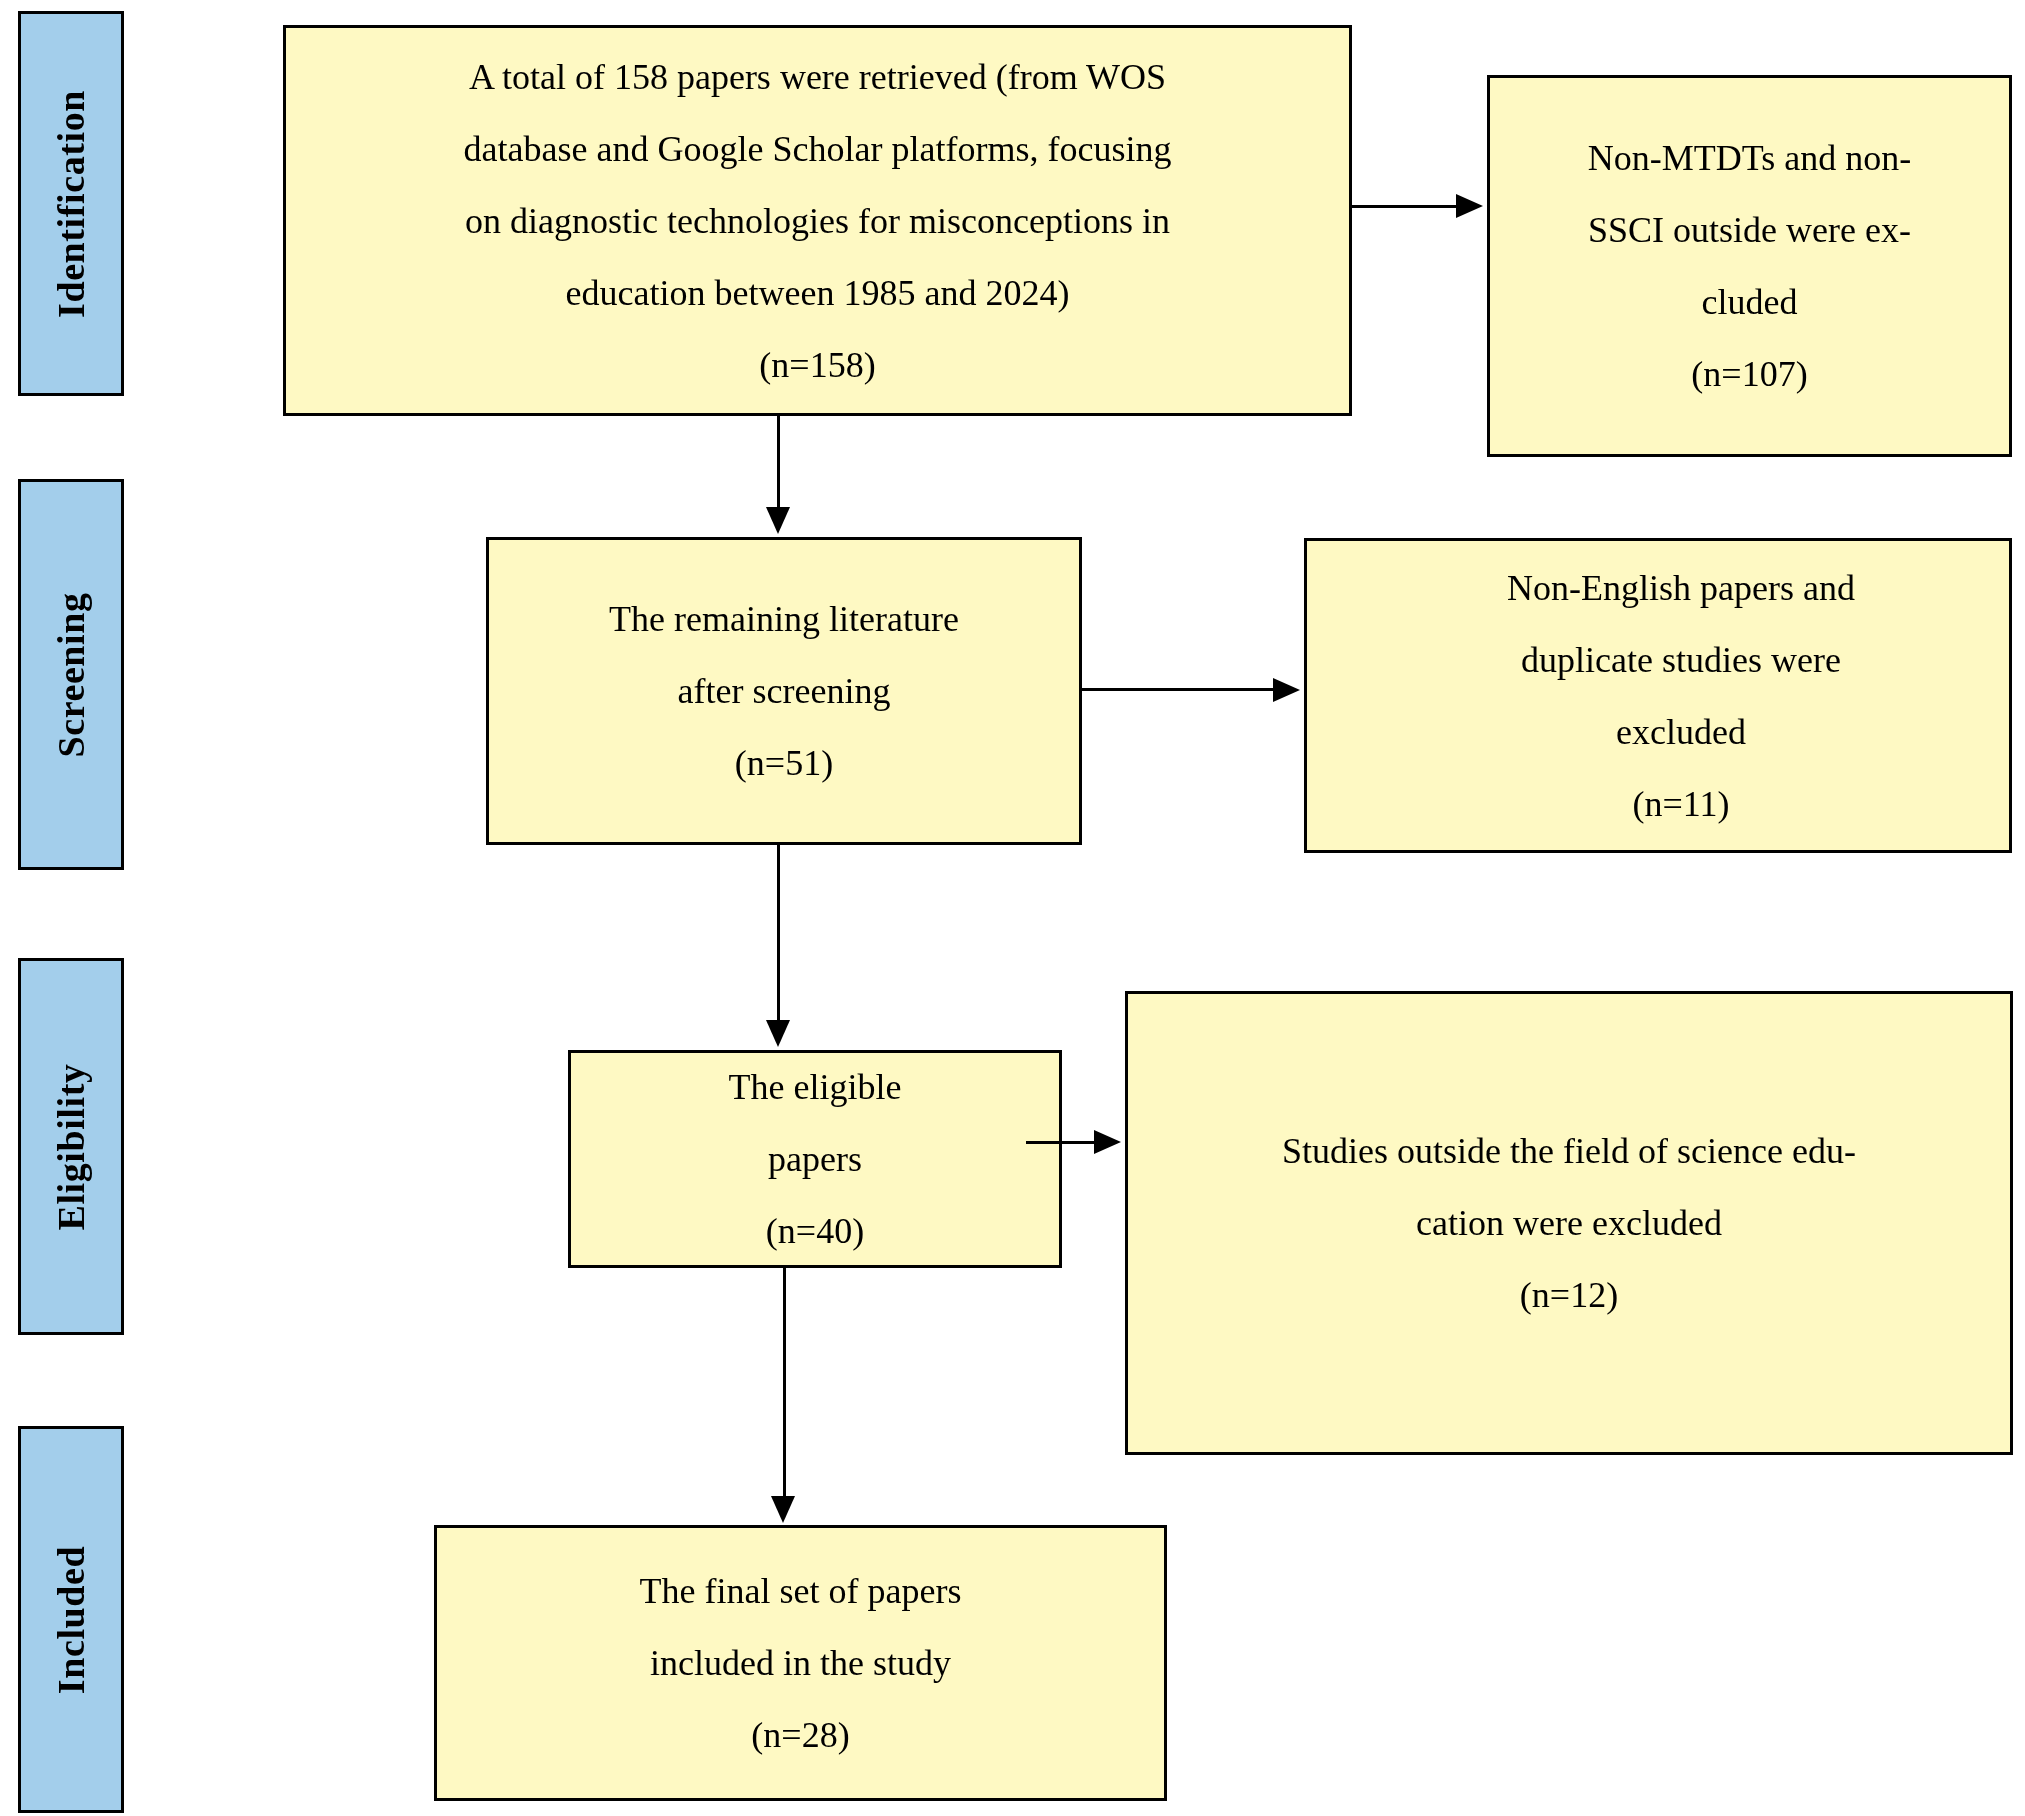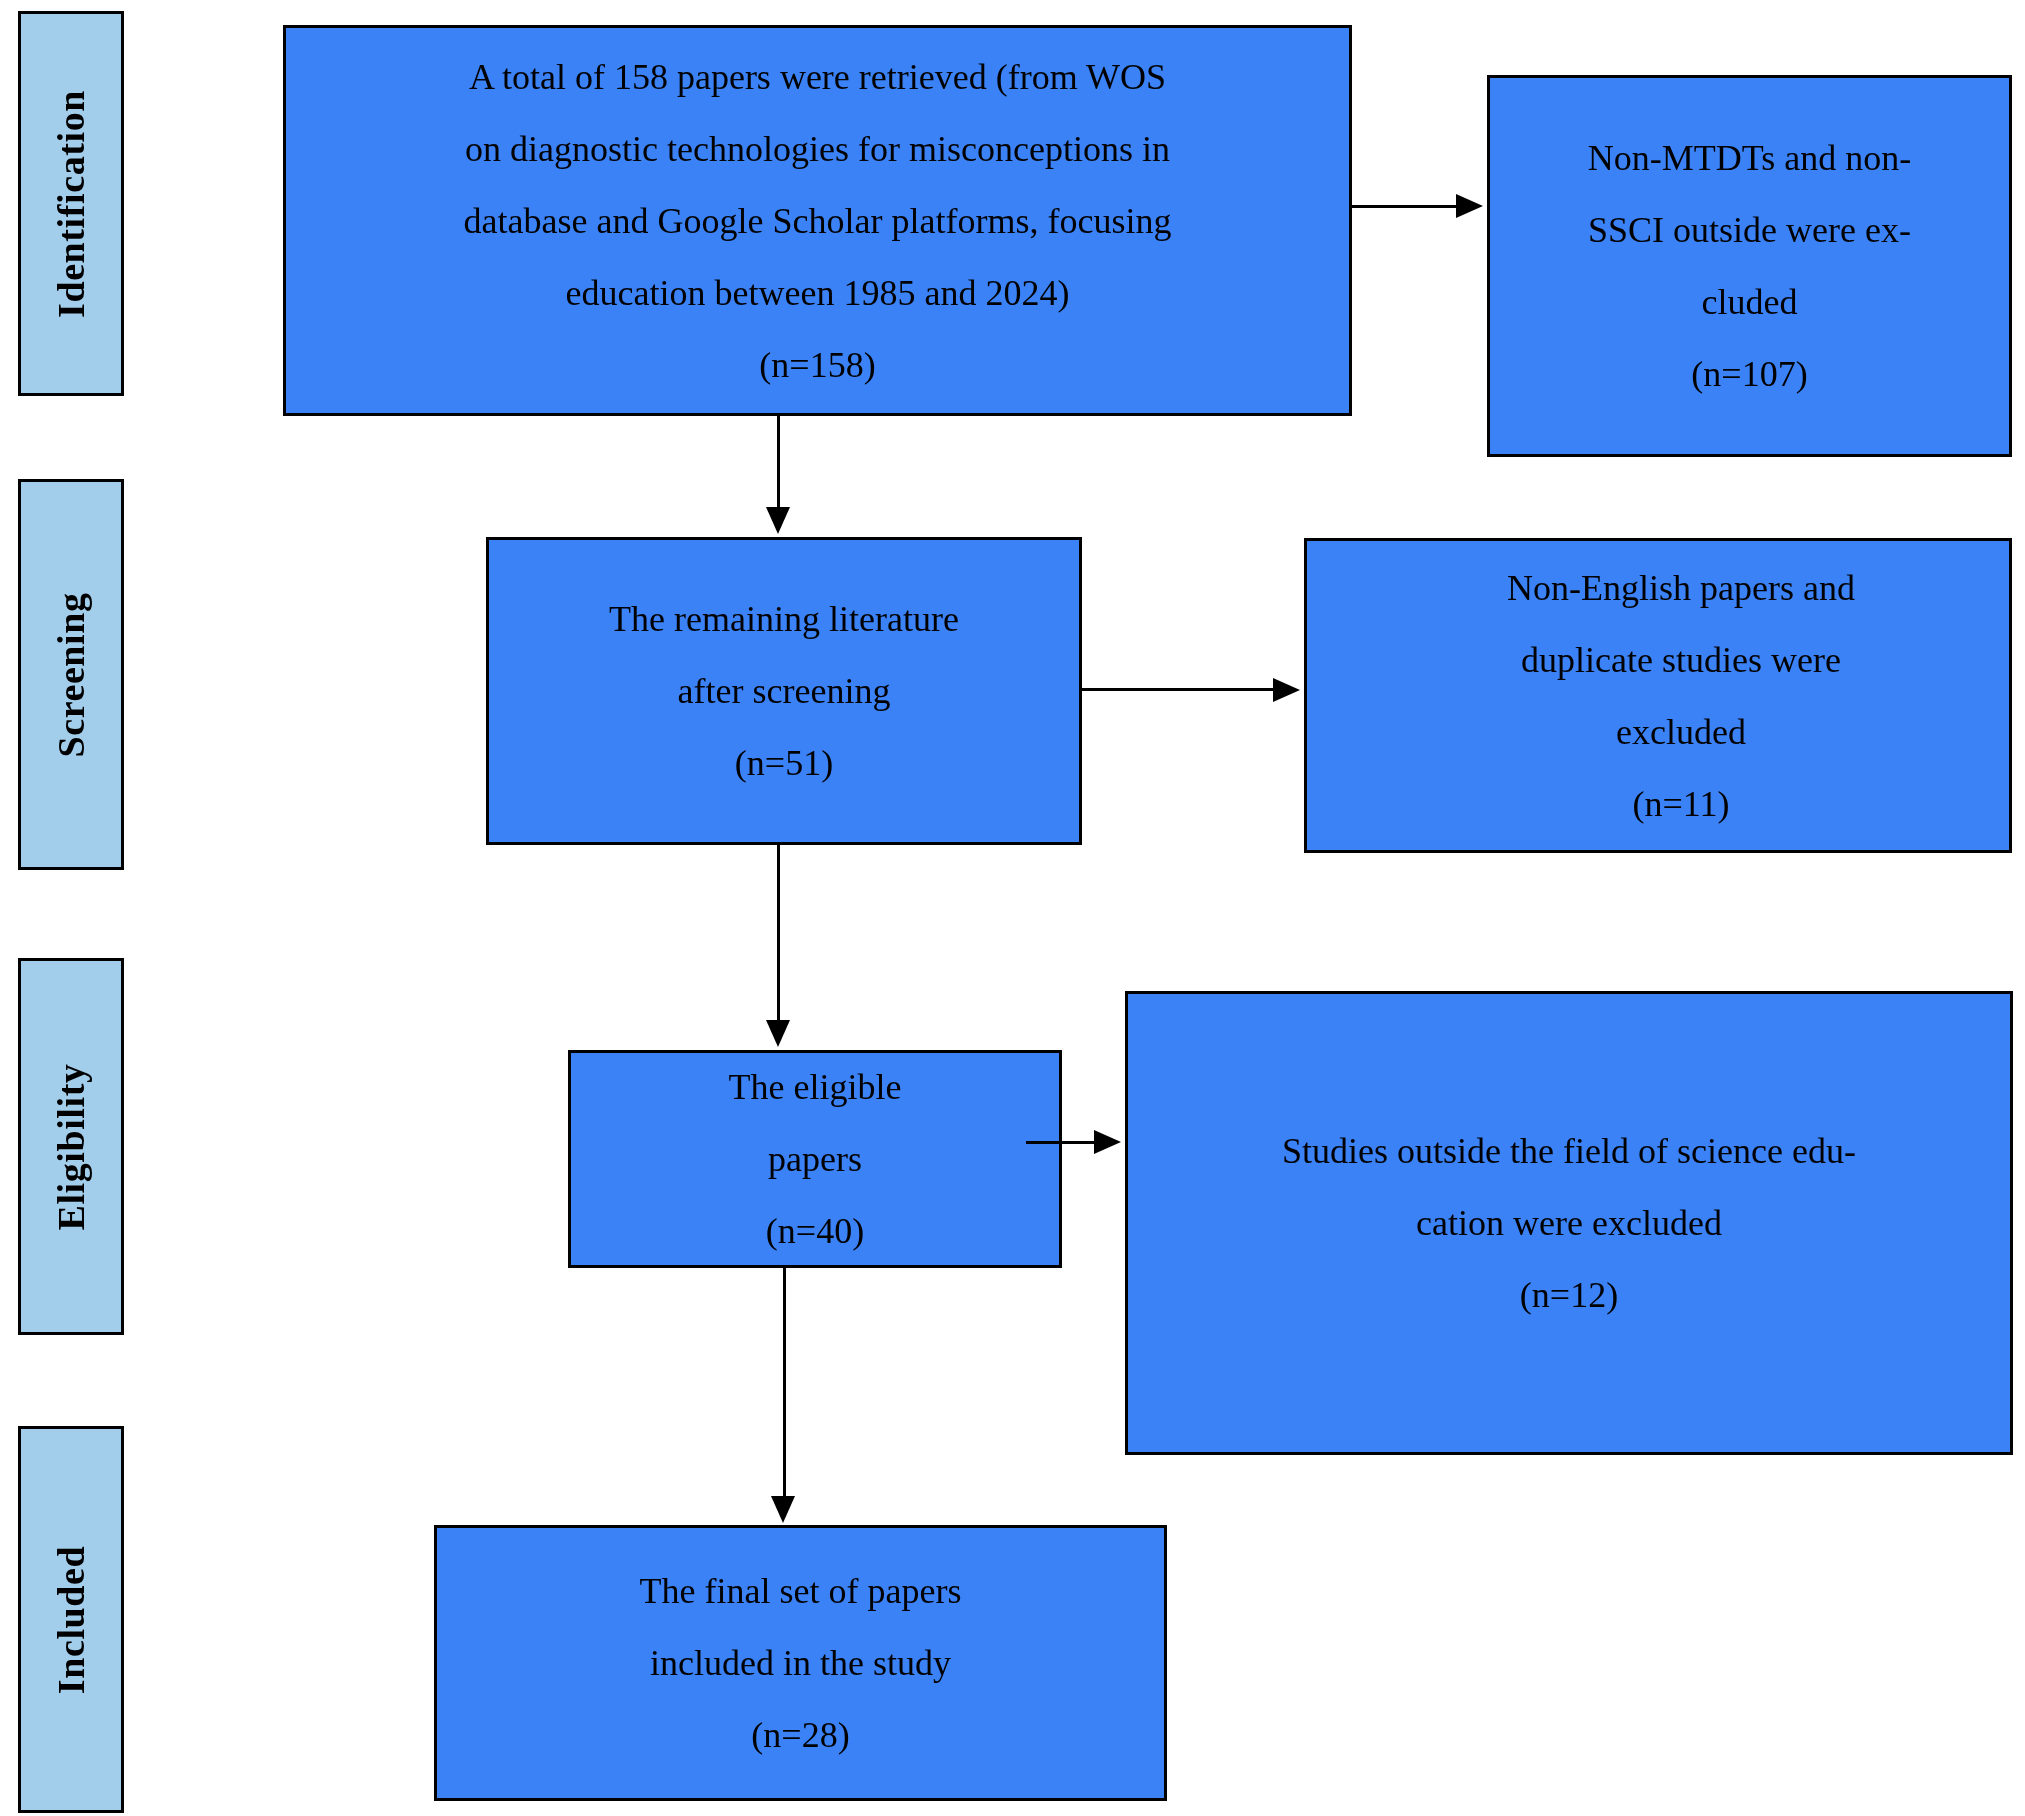--- a/index.html
+++ b/index.html
@@ -27,21 +27,21 @@
   .stage .vtext{
     transform:rotate(-90deg);
     white-space:nowrap;
     font-weight:bold;
     font-size:38px;
     letter-spacing:0.6px;
   }
   
   .fbox{
     position:absolute;
-    background:#3b82f6;
+    background:#fef9c3;
     border:3.4px solid #000000;
     box-sizing:border-box;
     display:flex;
     flex-direction:column;
     align-items:center;
     justify-content:center;
     text-align:center;
     font-size:36px;
     line-height:2.0;
   }
@@ -76,22 +76,22 @@
   </div>
   <div class="stage" style="top:958px;height:377px;">
     <span class="vtext">Eligibility</span>
   </div>
   <div class="stage" style="top:1426px;height:387px;">
     <span class="vtext">Included</span>
   </div>
 
   <div class="fbox" style="left:283px;top:25px;width:1069px;height:391px;">
     <div class="ln">A total of 158 papers were retrieved (from WOS</div>
+    <div class="ln">database and Google Scholar platforms, focusing</div>
     <div class="ln">on diagnostic technologies for misconceptions in</div>
-    <div class="ln">database and Google Scholar platforms, focusing</div>
     <div class="ln">education between 1985 and 2024)</div>
     <div class="ln">(n=158)</div>
   </div>
 
   <div class="fbox" style="left:486px;top:537px;width:596px;height:308px;">
     <div class="ln">The remaining literature</div>
     <div class="ln">after screening</div>
     <div class="ln">(n=51)</div>
   </div>
 

